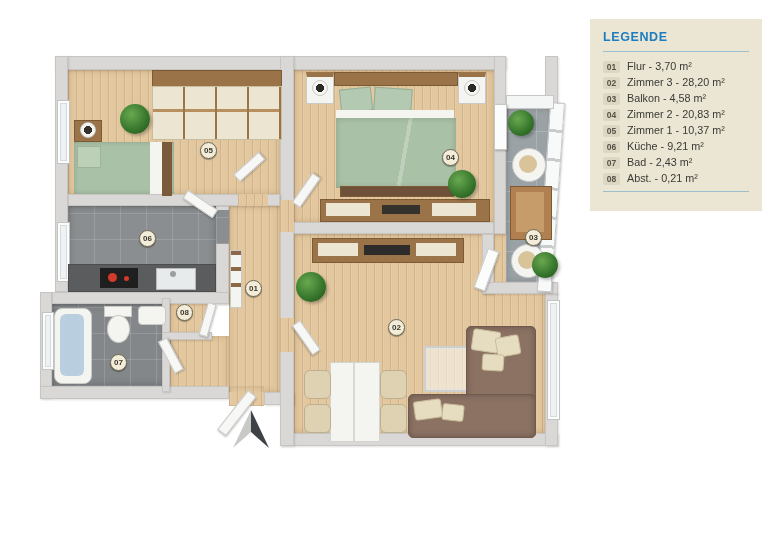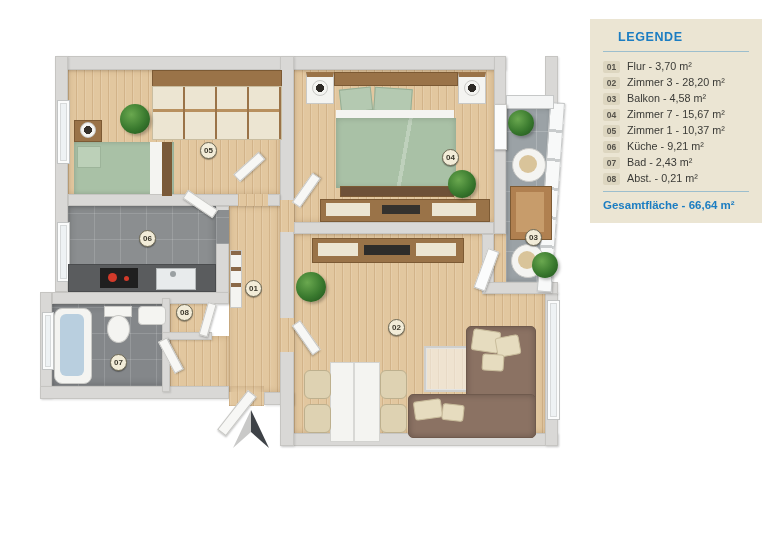--- a/index.html
+++ b/index.html
@@ -51,21 +51,21 @@
   .cream{position:absolute;background:#ece5d2;border:1px solid #c9bda0;}
   .green{position:absolute;background:#a9c1a6;}
   .sofa{position:absolute;background:#8b7263;border:1px solid #6f5a4d;border-radius:5px;box-shadow:inset 0 0 6px rgba(0,0,0,.25);}
   .pillow{position:absolute;background:#e6dcbf;border:1px solid #c9bd9c;border-radius:3px;}
   .chair{position:absolute;background:#ded2b2;border:1px solid #bdb08e;border-radius:6px;}
   
   .legend{
     position:absolute;left:590px;top:19px;width:172px;
     background:#ebe5d3;padding:11px 13px 12px 13px;box-sizing:border-box;
   }
-  .legend-title{color:#1b7dc2;font-size:12.5px;font-weight:bold;letter-spacing:.6px;margin-left:15px;}
+  .legend-title{color:#1b7dc2;font-size:12.5px;font-weight:bold;letter-spacing:.6px;}
   .legend-rule{border:none;border-top:1px solid #9cbecd;margin:7px 0 8px 0;}
   .legend-row{display:flex;align-items:baseline;margin-bottom:3px;}
   .legend-num{
     flex:0 0 17px;font-size:8.5px;font-weight:bold;color:#55524a;
     background:#ddd6c0;border-radius:2px;text-align:center;padding:1px 0;margin-right:7px;
   }
   .legend-text{font-size:10.8px;color:#3a3a36;white-space:nowrap;}
   .legend-total{color:#1b7dc2;font-size:11.5px;font-weight:bold;}
   
   .na{position:absolute;left:233px;top:410px;width:36px;height:38px;}
@@ -228,33 +228,32 @@
   <div class="legend-row">
     <span class="legend-num">02</span>
     <span class="legend-text">Zimmer 3 - 28,20 m²</span>
   </div>
   <div class="legend-row">
     <span class="legend-num">03</span>
     <span class="legend-text">Balkon - 4,58 m²</span>
   </div>
   <div class="legend-row">
     <span class="legend-num">04</span>
-    <span class="legend-text">Zimmer 7 - 15,67 m²</span>
+    <span class="legend-text">Zimmer 2 - 20,83 m²</span>
   </div>
   <div class="legend-row">
     <span class="legend-num">05</span>
     <span class="legend-text">Zimmer 1 - 10,37 m²</span>
   </div>
   <div class="legend-row">
     <span class="legend-num">06</span>
     <span class="legend-text">Küche - 9,21 m²</span>
   </div>
   <div class="legend-row">
     <span class="legend-num">07</span>
     <span class="legend-text">Bad - 2,43 m²</span>
   </div>
   <div class="legend-row">
     <span class="legend-num">08</span>
     <span class="legend-text">Abst. - 0,21 m²</span>
   </div>
   <hr class="legend-rule" style="margin:6px 0 7px 0;">
-  <div class="legend-total">Gesamtfläche - 66,64 m²</div>
 </div>
 
 </body></html>

